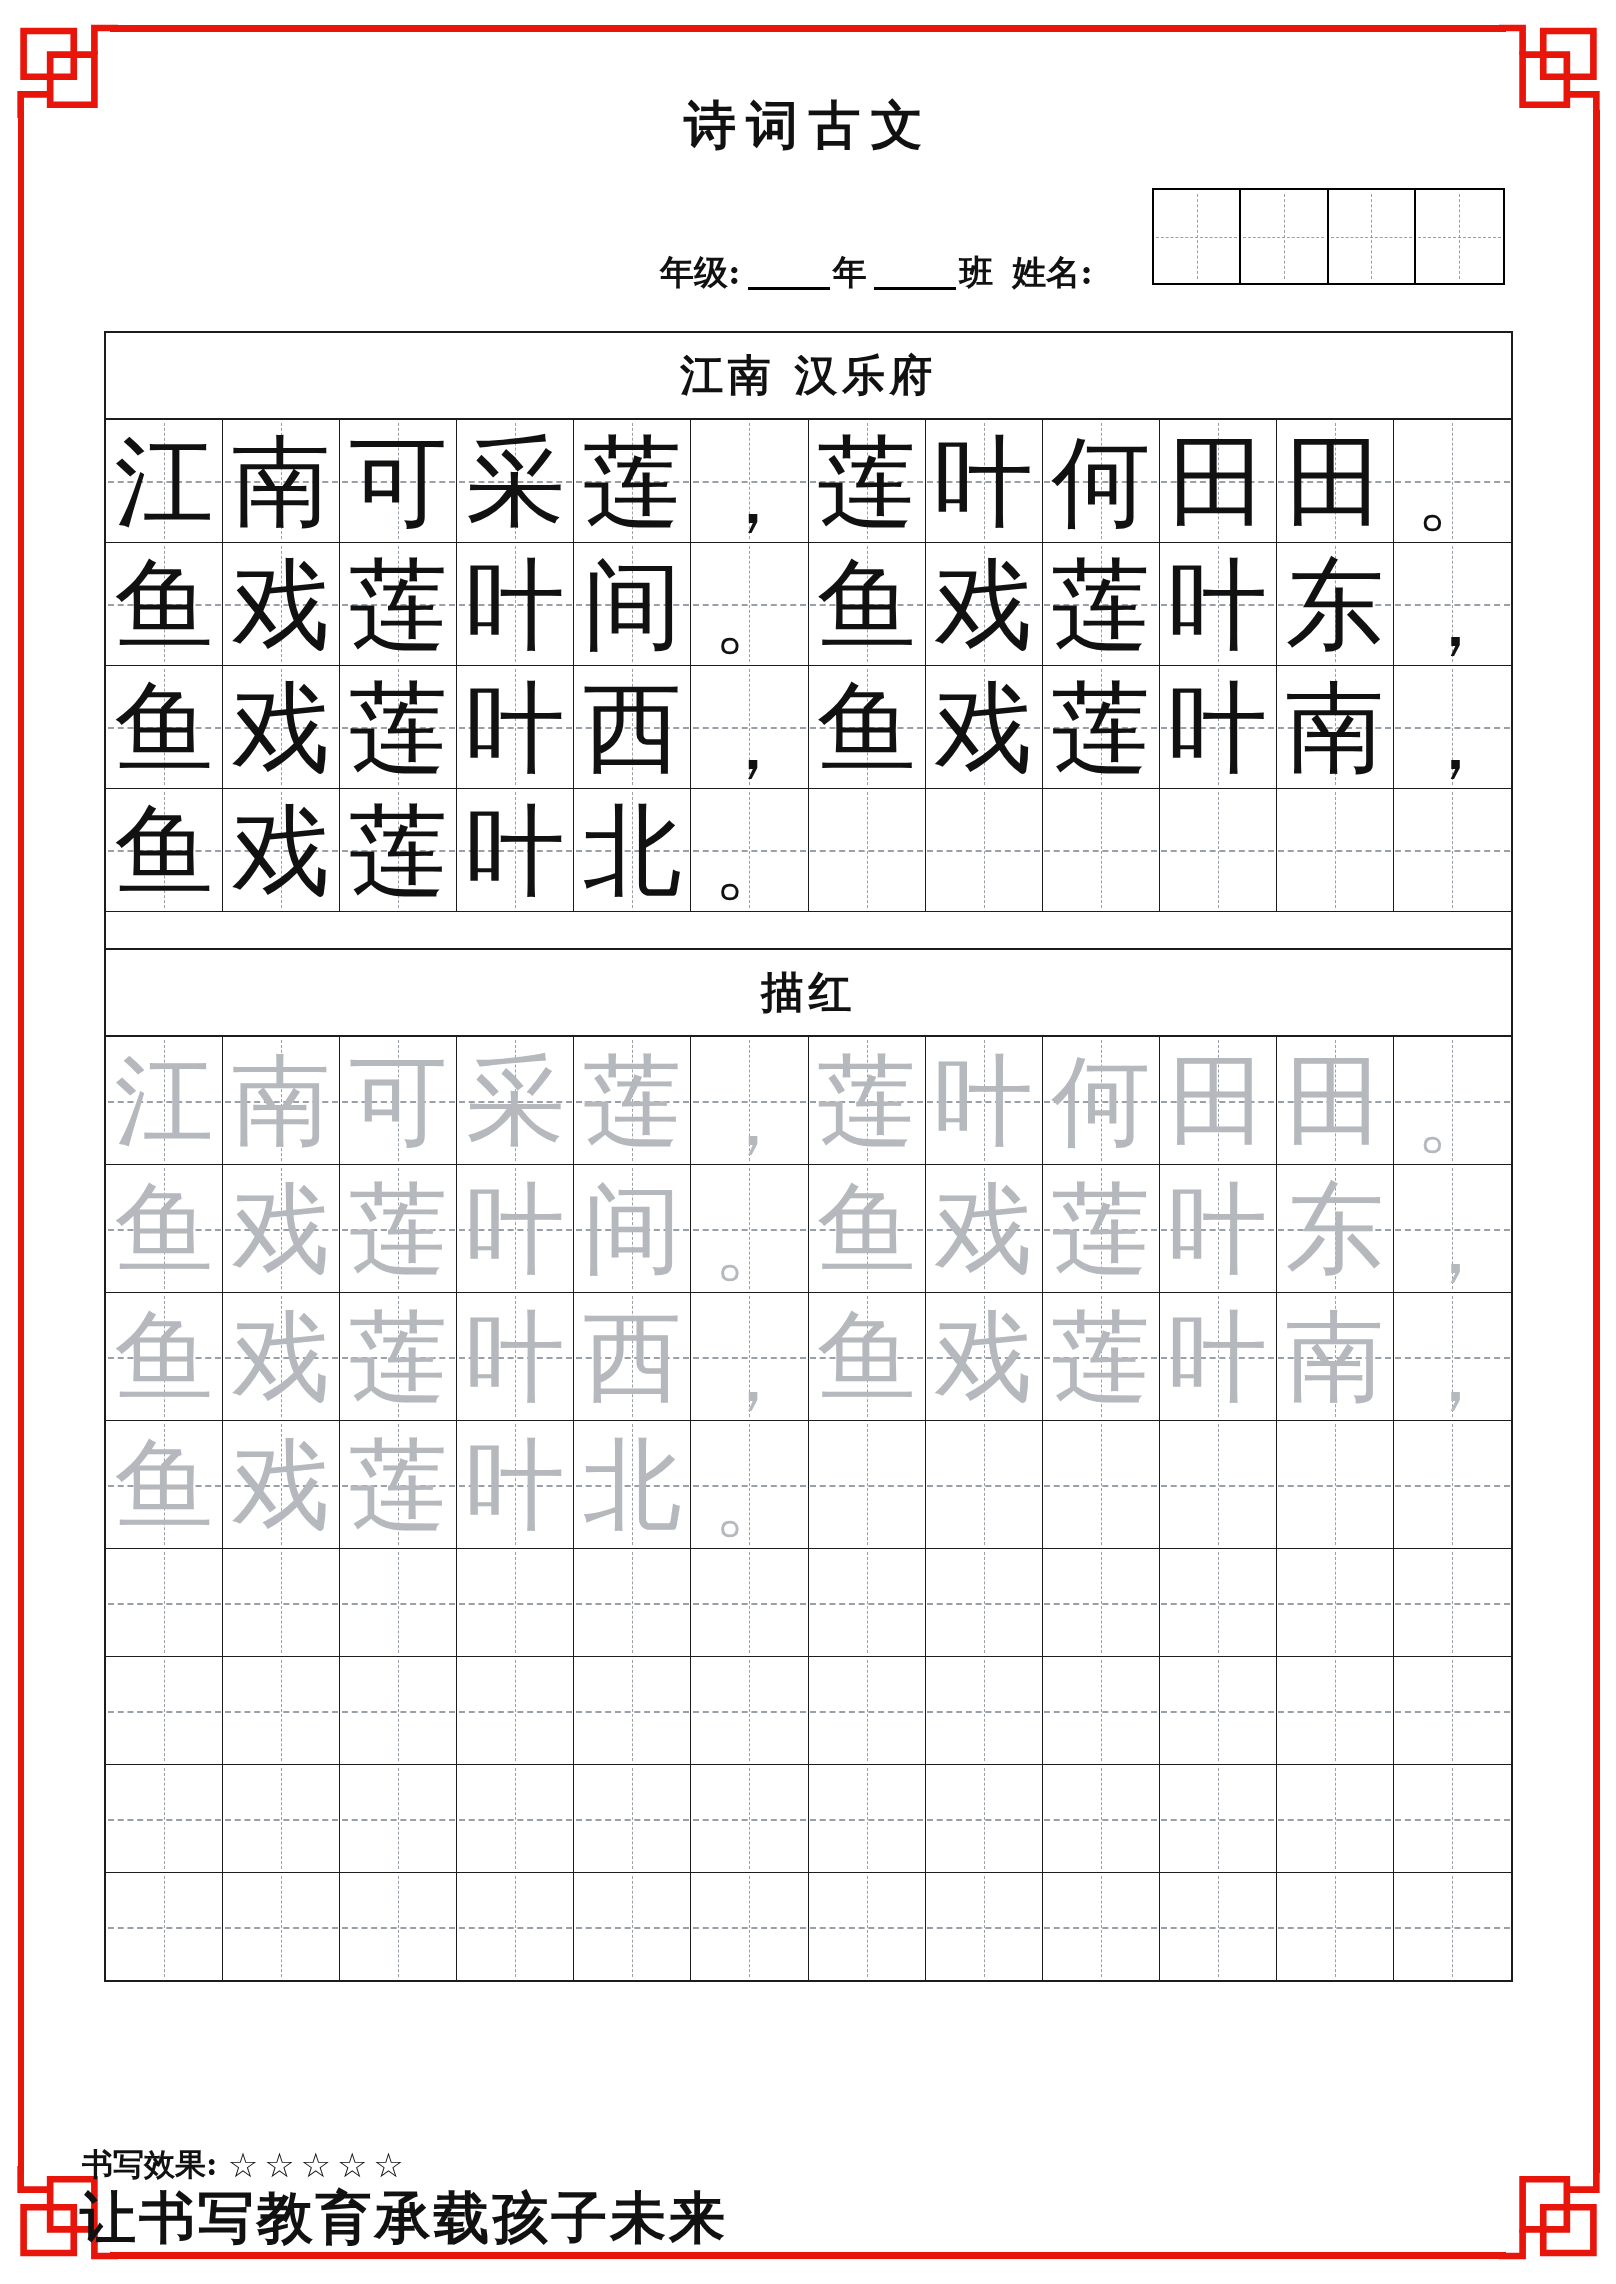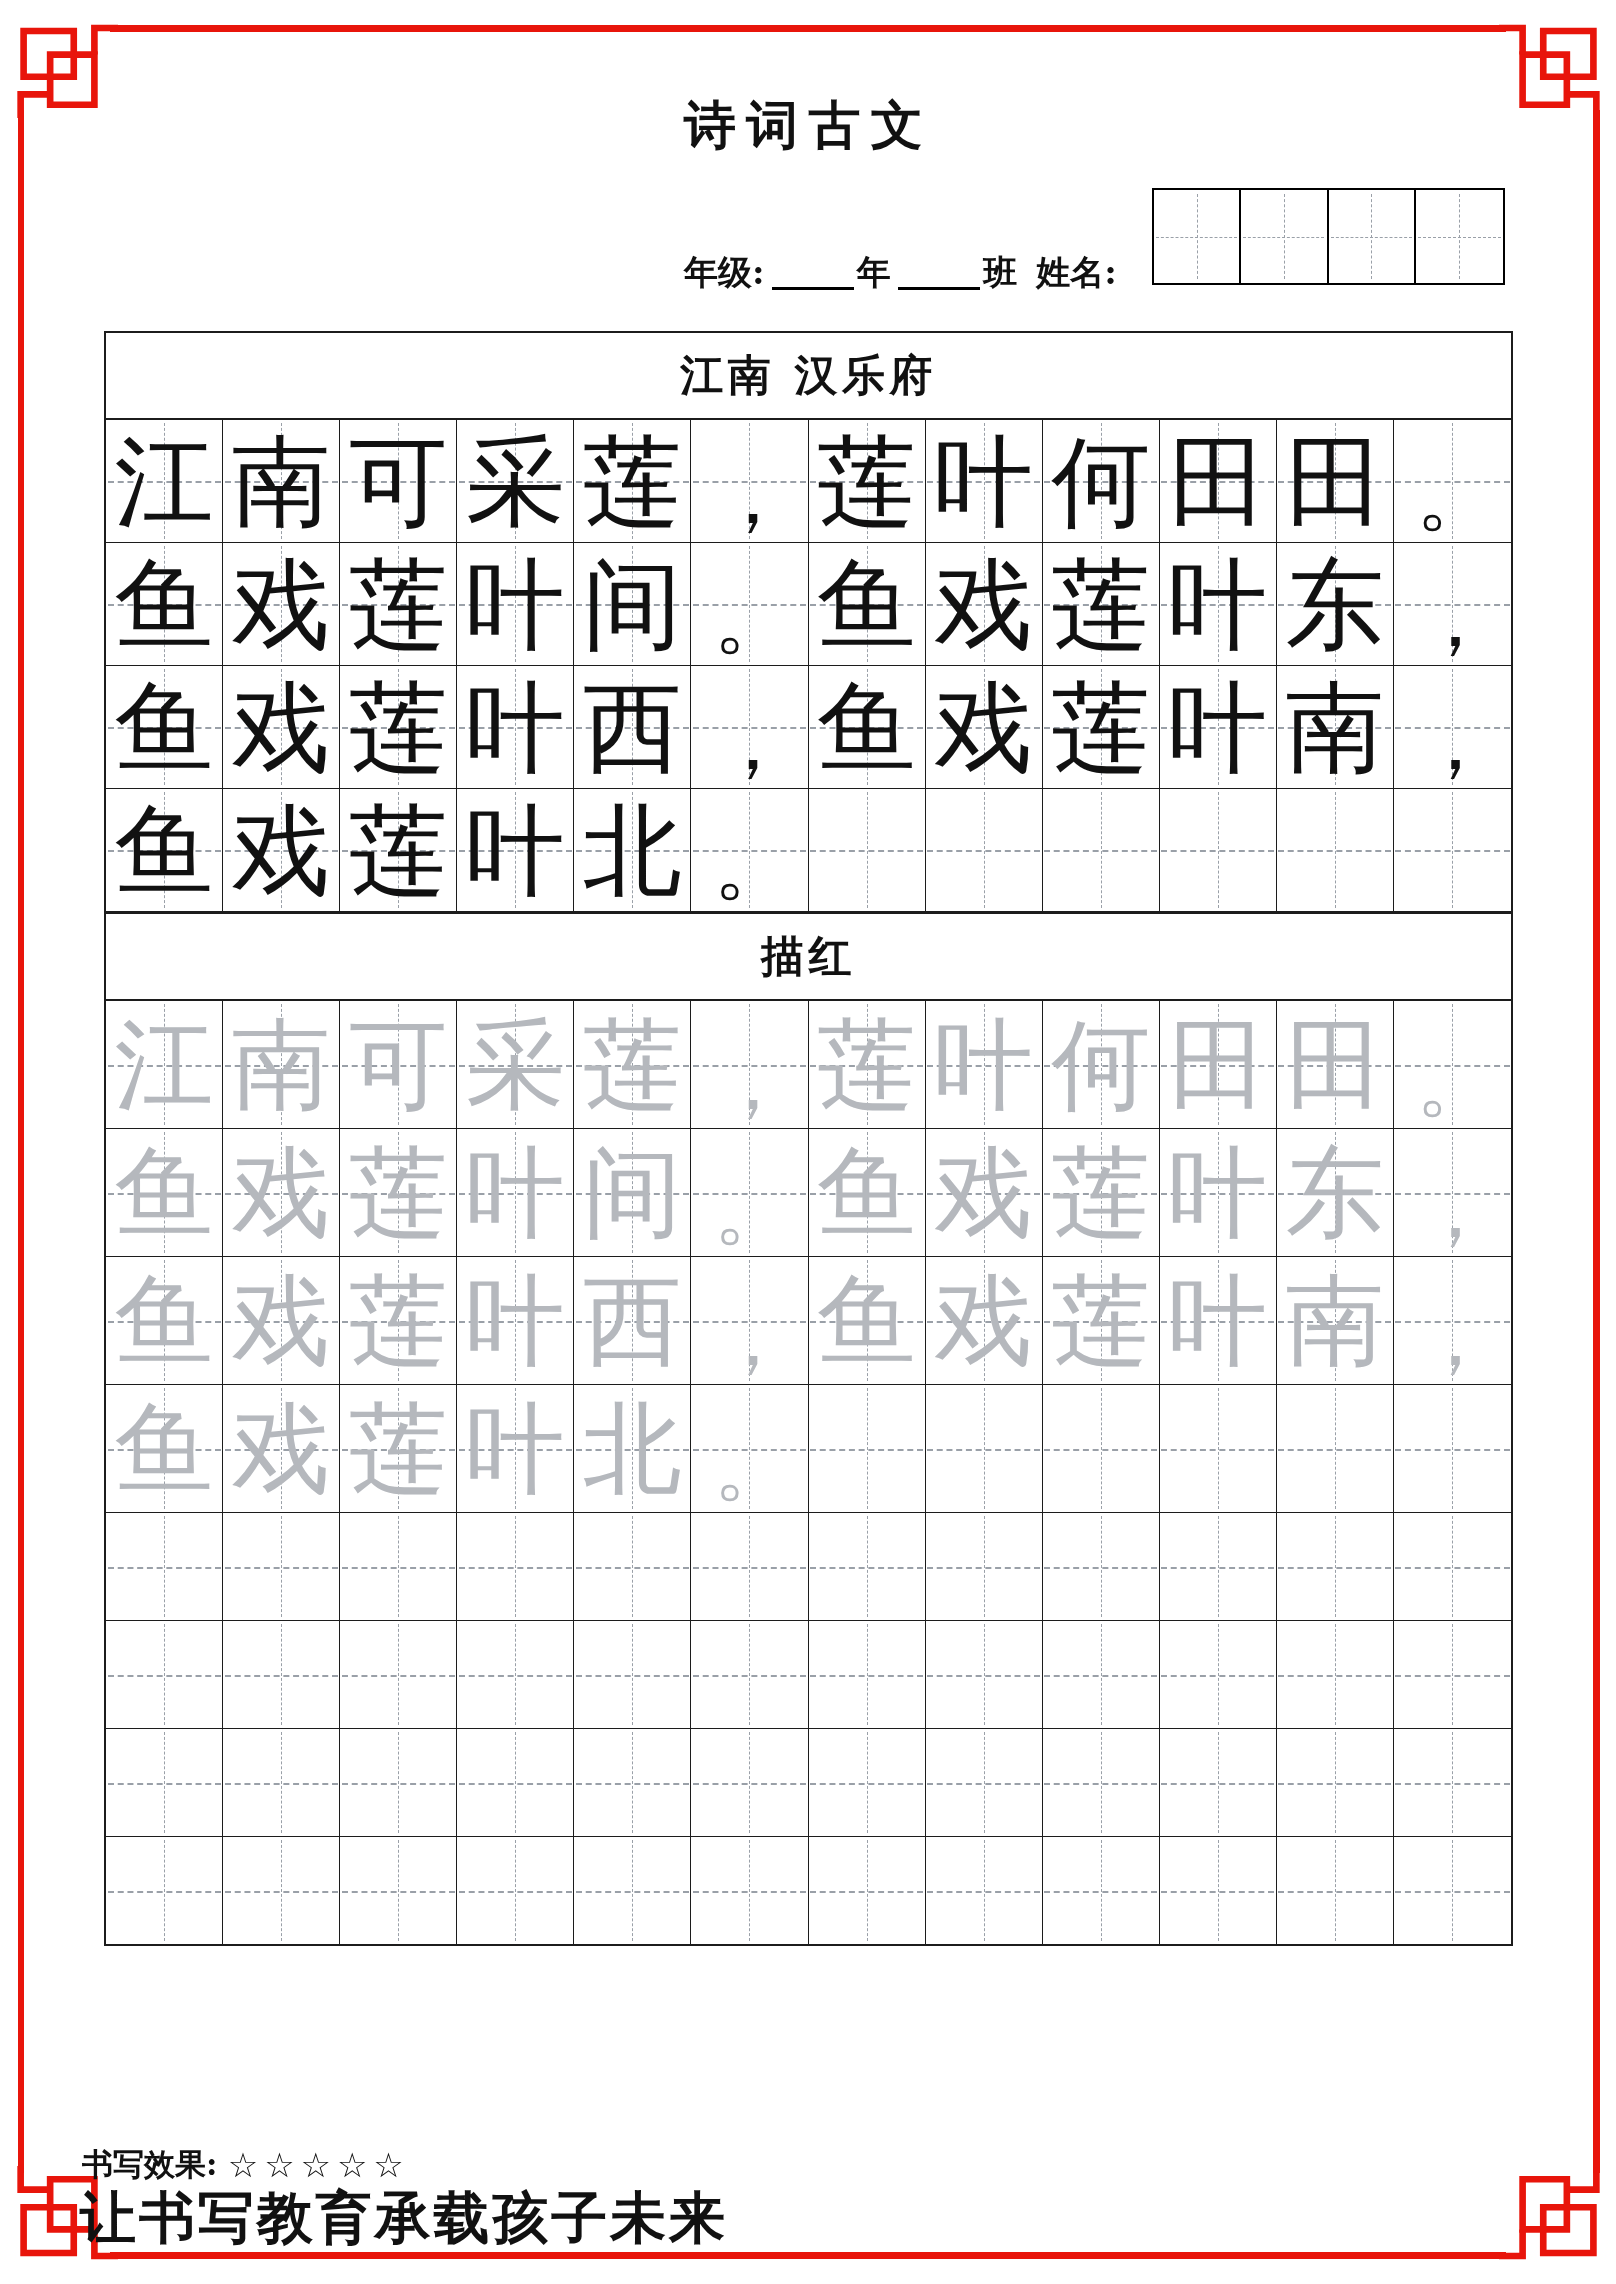--- a/index.html
+++ b/index.html
@@ -26,21 +26,21 @@
   .corner.tl{left:0;top:0;}
   .corner.tr{left:1499px;top:0;transform:scaleX(-1);}
   .corner.bl{left:0;top:2166px;transform:scaleY(-1);}
   .corner.br{left:1499px;top:2166px;transform:scale(-1,-1);}
   
   .title{
     position:absolute;left:0;top:94px;width:100%;text-align:center;
     font-size:52px;font-weight:700;letter-spacing:10.3px;line-height:1.2;
   }
   .form-line{
-    position:absolute;left:684px;top:244px;height:47px;
+    position:absolute;left:660px;top:244px;height:47px;
     display:flex;align-items:flex-end;font-size:34px;font-weight:700;
   }
   .form-line .lbl{line-height:1.1;}
   .form-line .blank{
     display:inline-block;width:82px;height:8.8px;margin:0 2.9px 1.5px 7.4px;
     border-bottom:3.7px solid #000;
   }
   .form-line .gap{display:inline-block;width:19px;}
   .name-grid{
     position:absolute;left:1152px;top:188px;width:353px;height:97px;
@@ -60,21 +60,21 @@
     height:85px;display:flex;align-items:center;justify-content:center;
     font-size:43px;font-weight:700;letter-spacing:4.4px;
     border-bottom:2.2px solid var(--line);
   }
   .band + .rows-block .grid-row:first-child{border-top:0;}
   .grid-row{
     display:grid;grid-template-columns:repeat(12,1fr);
     border-bottom:1.5px solid var(--line);
   }
   .grid-row.last{border-bottom:0;}
-  .rows-block + .band{border-top:1.5px solid var(--line);}
+  .rows-block + .band{border-top:1.5px solid var(--line);margin-top:36px;}
   .cell{
     position:relative;border-right:1.5px solid var(--line);
     display:flex;align-items:center;justify-content:center;
     overflow:hidden;
   }
   .cell:last-child{border-right:0;}
   .cell::before{content:"";position:absolute;left:50%;top:2.9px;bottom:2.9px;border-left:1.5px dashed var(--guide);}
   .cell::after{content:"";position:absolute;top:50%;left:1.5px;right:1.5px;border-top:2.2px dashed var(--guide);}
   .cell .ch{position:relative;z-index:2;font-size:99px;line-height:1;}
   .cell.punct{align-items:flex-end;justify-content:flex-start;}

